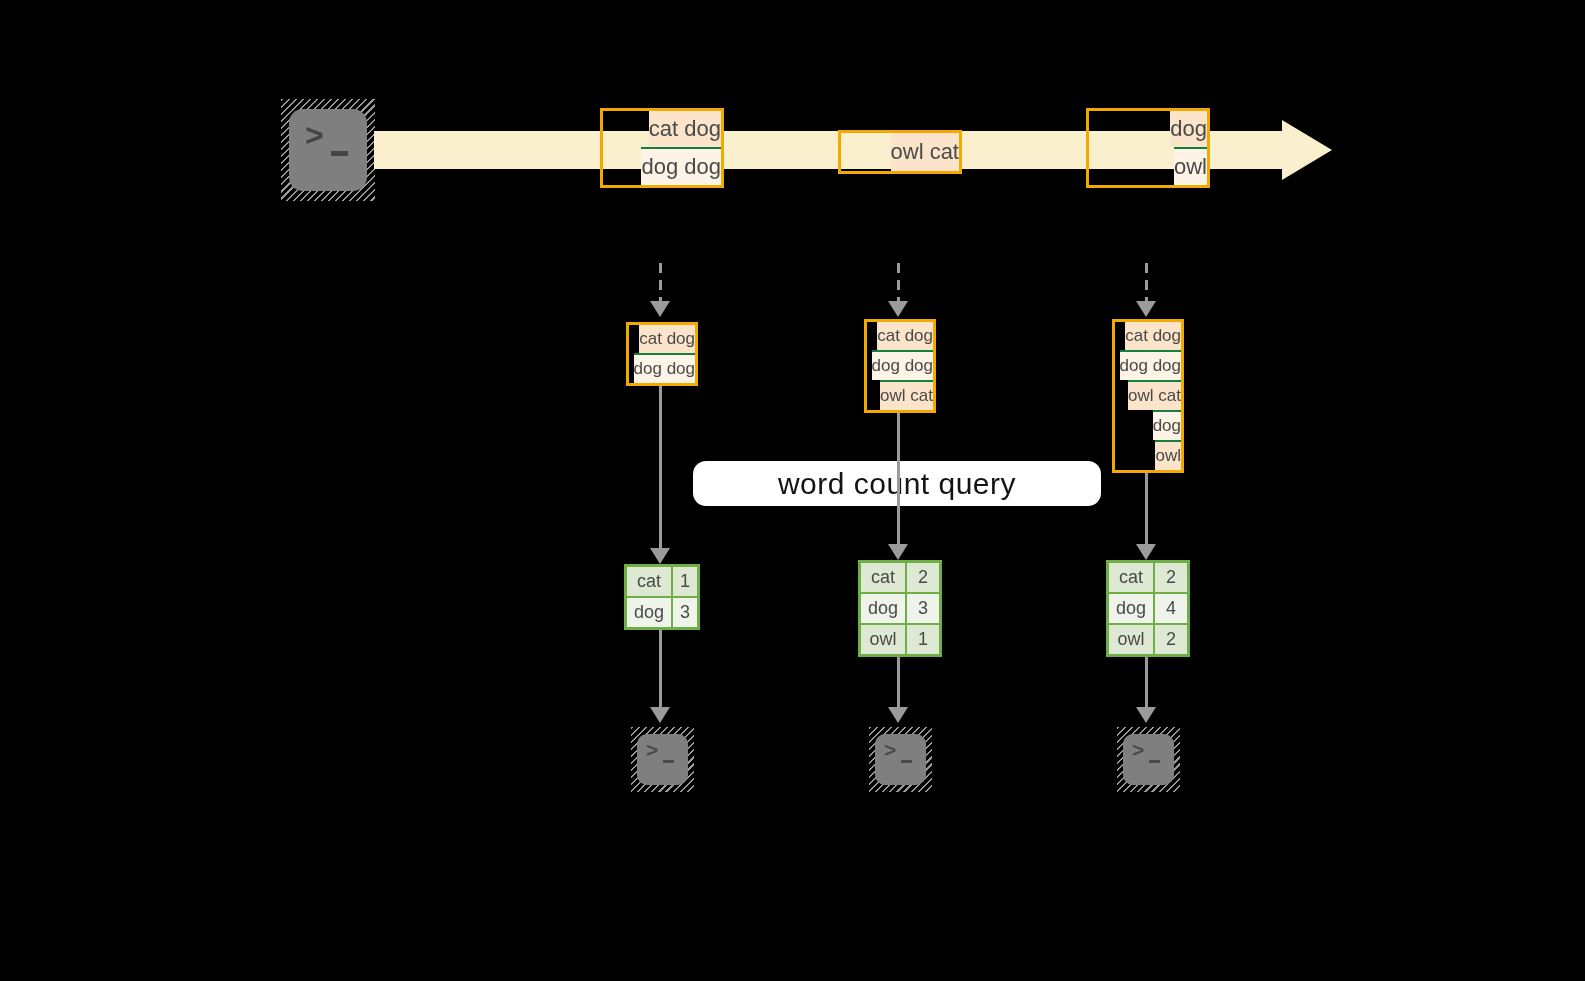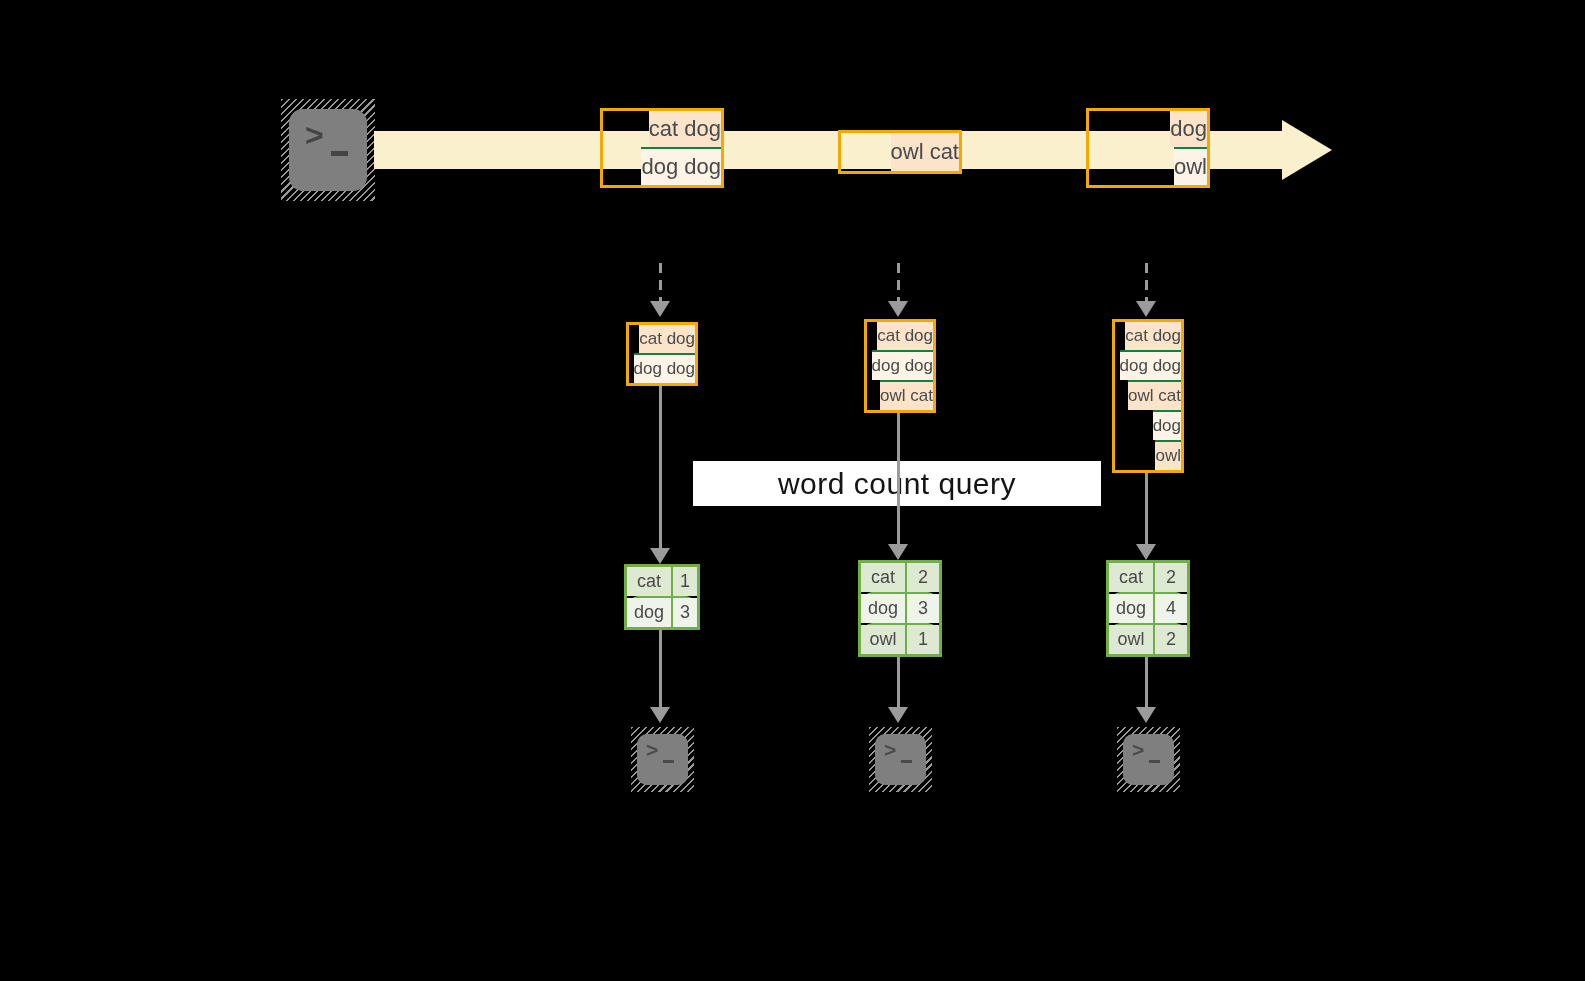--- a/index.html
+++ b/index.html
@@ -67,30 +67,30 @@
   .solid-line { position:absolute; width:3px; background:#9b9b9b; z-index:2; }
   .ahead {
     position:absolute; width:0; height:0; z-index:2;
     border-left:10px solid transparent; border-right:10px solid transparent;
     border-top:16px solid #9b9b9b;
   }
 
   
   .qlabel {
     position:absolute; left:693px; top:461px; width:408px; height:45px;
-    background:#ffffff; z-index:1; display:flex; align-items:center; justify-content:center;
+    background:#ffffff; z-index:1; display:flex; align-items:center; justify-content:center;border-radius:13px;
   }
   .qlabel span { position:relative; z-index:3; font-size:30px; color:#141414; letter-spacing:0.5px; }
 
   
   .gtable {
     position:absolute; border:3px solid #6FAF46; box-sizing:border-box;
     display:flex; flex-direction:column; z-index:4;
   }
-  .gtable .trow { display:flex; height:29px;border-radius:12px; }
+  .gtable .trow { display:flex; height:29px; }
   .gtable .trow + .trow { border-top:2px solid #6FAF46; }
   .gtable .trow:nth-child(odd) .cell { background:#DEE9D3; }
   .gtable .trow:nth-child(even) .cell { background:#EFF4EA; }
   .gtable .cell {
     display:flex; align-items:center; justify-content:center;
     color:#4a4a4a; font-size:18px;
   }
   .gtable .word { width:44px; border-right:2px solid #6FAF46; }
   .gtable .num { flex:1; }
   .gtable.t1 { left:624px; top:564px; width:76px; }

